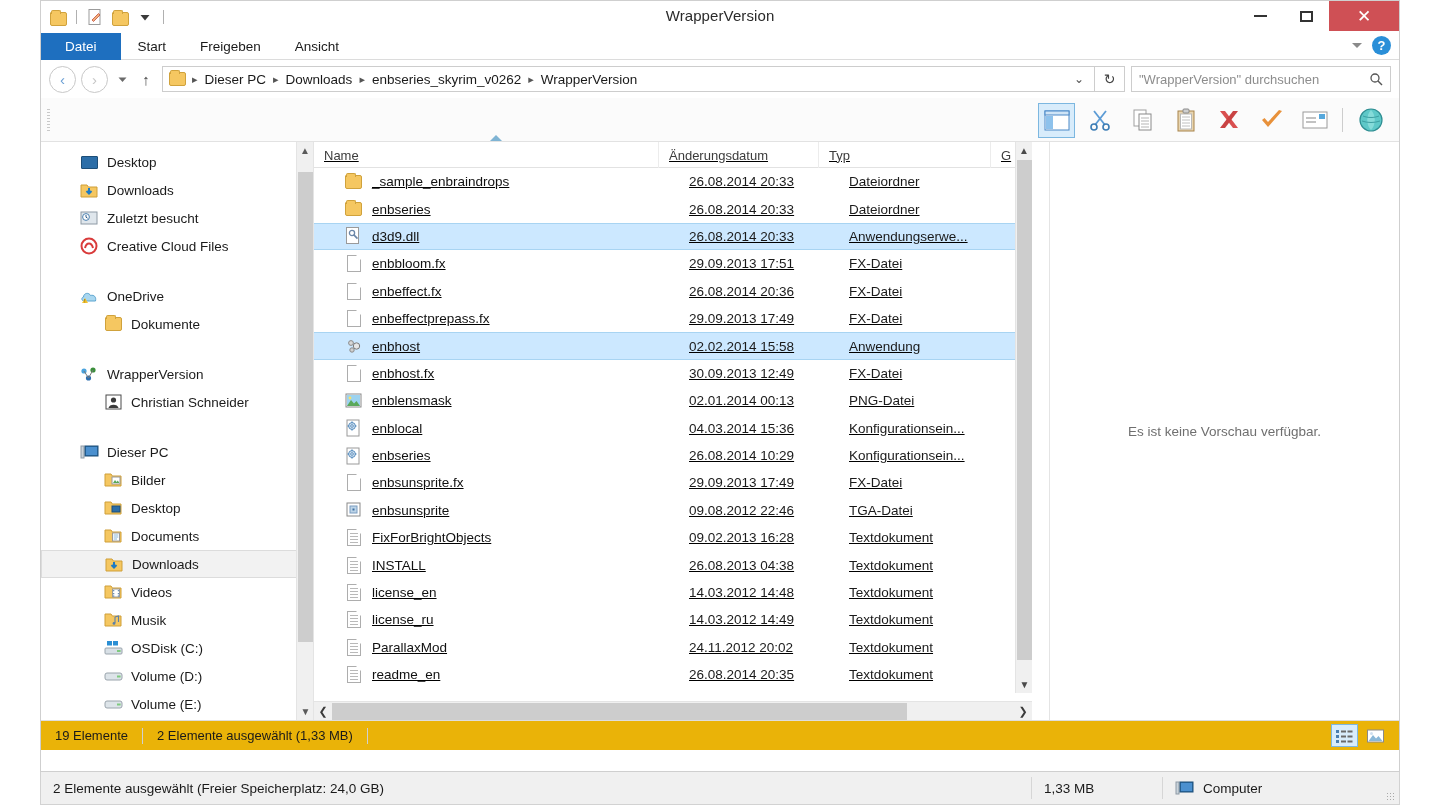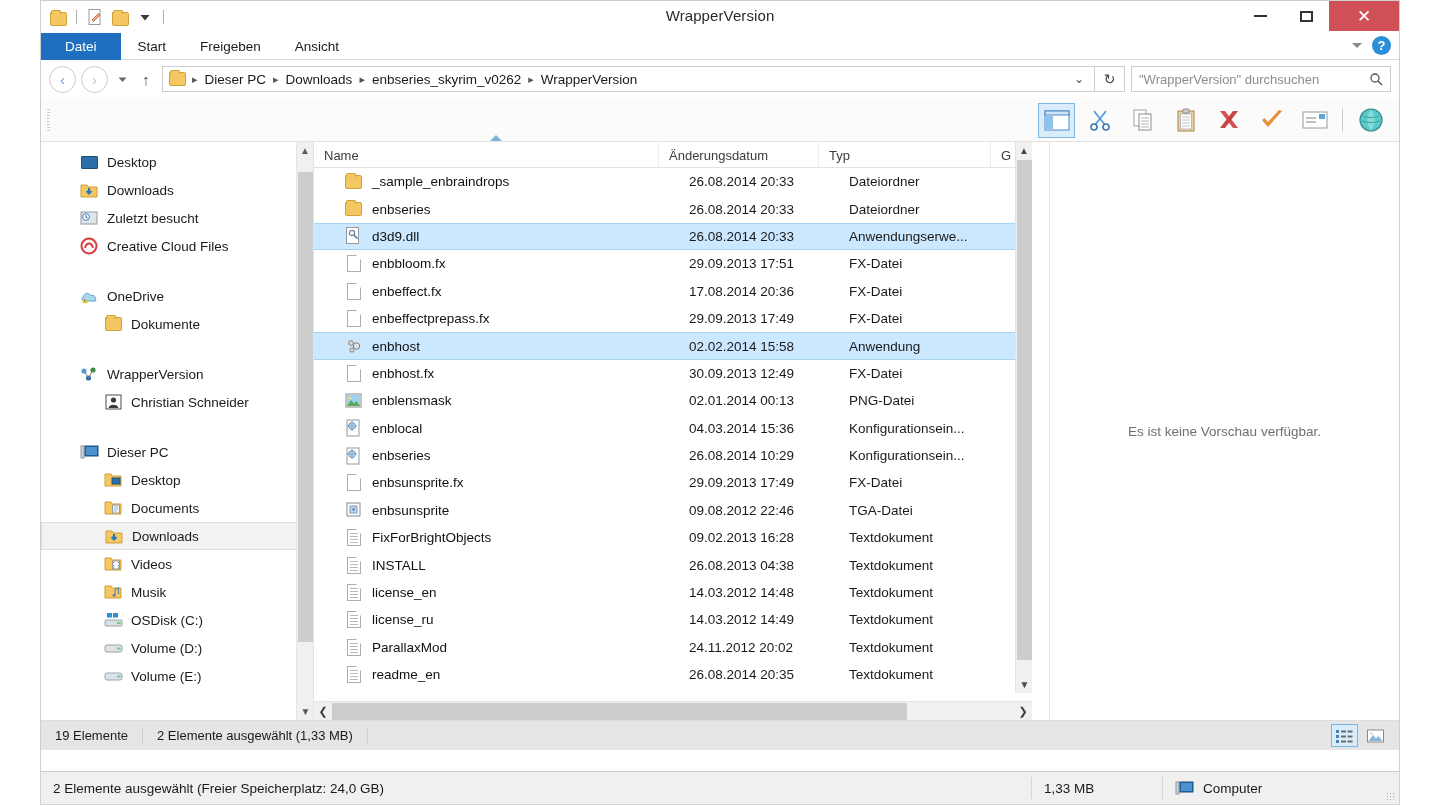--- a/index.html
+++ b/index.html
@@ -93,21 +93,21 @@
   .navitem { display:flex; align-items:center; height:28px; padding-left:38px; font-size:13.5px; color:#1a1a1a; white-space:nowrap; }
   .navitem.sub { padding-left:62px; }
   .navitem.selected { background:#f2f2f2; border:1px solid #dcdcdc; margin-right:6px; }
   .navitem .nico { width:20px; height:18px; margin-right:8px; display:flex;align-items:center;justify-content:center; flex:none; }
   .navgap { height:22px; }
   .navscroll { position:absolute; right:0; top:0; width:17px; height:578px; background:#f0f0f0; border-left:1px solid #e4e4e4; }
   .navscroll .arrow { height:17px; display:flex;align-items:center;justify-content:center;color:#5a5a5a;font-size:10px; }
   .navscroll .thumb { position:absolute; left:1px; width:15px; background:#cdcdcd; }
 
   
-  .filepane { position:relative; flex:1; background:#fff; border-left:1px solid #e4e4e4; }
+  .filepane { position:relative; flex:1; background:#fff; border-left:1px solid #e4e4e4;text-decoration:underline; }
   .colhdr { position:relative; height:26px; background:#fff; border-bottom:1px solid #e2e2e2; display:flex; }
   .col { position:relative; font-size:13px; color:#3c3c3c; display:flex; align-items:center; padding-left:10px; border-right:1px solid #ececec; height:26px; }
   .col.c-name { width:345px; }
   .col.c-date { width:160px; }
   .col.c-type { width:172px; }
   .col.c-size { width:40px; overflow:hidden; }
   .sortmark { position:absolute; left:176px; top:-7px; width:0;height:0;
     border-left:6px solid transparent;border-right:6px solid transparent;border-bottom:6px solid #7fb4d4; }
   .rows { position:relative; height:525px; overflow:hidden; }
   .frow { display:flex; align-items:center; height:27.4px; font-size:13.5px; color:#111;padding-left:20px; }
@@ -123,21 +123,21 @@
   .hscroll { position:absolute; left:0; bottom:0; height:19px; width:100%; background:#f0f0f0; border-top:1px solid #e4e4e4; display:flex; align-items:center; }
   .hscroll .arr { width:18px;text-align:center;color:#3a3a3a;font-size:11px; }
   .hscroll .htrack { flex:1; height:17px; position:relative; }
   .hscroll .hthumb { position:absolute; left:0; top:0; height:17px; width:575px; background:#cdcdcd; }
 
   
   .preview { width:350px; background:#fff; border-left:1px solid #e4e4e4; display:flex; align-items:center; justify-content:center;margin-left:17px; }
   .preview span { font-size:13.5px; color:#6f6f6f; }
 
   
-  .statusbar { position:relative; height:30px; background:#e5e5e5; border-top:1px solid #dedede; display:flex; align-items:center; }
+  .statusbar { position:relative; height:30px; background:#eab308; border-top:1px solid #dedede; display:flex; align-items:center; }
   .st-item { font-size:13px; color:#1a1a1a; padding:0 14px; height:22px; display:flex; align-items:center; }
   .st-sep { width:1px;height:16px;background:#d0d0d0; }
   .viewtoggles { position:absolute; right:10px; top:3px; display:flex; gap:4px; }
   .vtbtn { width:27px;height:23px;display:flex;align-items:center;justify-content:center; }
   .vtbtn.active { border:1px solid #7cb7e0; background:#d8ecfb; }
 
   
   .bottombar {
     position:absolute; left:40px; top:772px; width:1360px; height:33px;
     background:#f0f0f0; border:1px solid #d2d2d2; border-top:none;
@@ -435,20 +435,30 @@
                 <rect x="5" y="2" width="13" height="10" fill="#2c6ea8" stroke="#1d4e78"></rect>
                 <rect x="6" y="3" width="11" height="8" fill="#4b90cf"></rect>
               </svg>
             </span>
             <span>Dieser PC</span>
           </div>
           <div class="navitem sub">
             <span class="nico">
               <svg width="18" height="16" viewBox="0 0 18 16">
                 <path d="M1 2 h6 l1.4 2 H17 v10 H1 Z" fill="#f5c761" stroke="#cf9f39"></path>
+                <rect x="8" y="5" width="8" height="7" fill="#fff" stroke="#9a9a9a"></rect>
+                <path d="M9 11 l2-3 1.6 2 1.2-1.4 1.6 2.4 Z" fill="#5aa85a"></path>
+              </svg>
+            </span>
+            <span>Bilder</span>
+          </div>
+          <div class="navitem sub">
+            <span class="nico">
+              <svg width="18" height="16" viewBox="0 0 18 16">
+                <path d="M1 2 h6 l1.4 2 H17 v10 H1 Z" fill="#f5c761" stroke="#cf9f39"></path>
                 <rect x="8" y="6" width="8" height="6" fill="#2c6ea8" stroke="#1d4e78"></rect>
               </svg>
             </span>
             <span>Desktop</span>
           </div>
           <div class="navitem sub">
             <span class="nico">
               <svg width="18" height="16" viewBox="0 0 18 16">
                 <path d="M1 2 h6 l1.4 2 H17 v10 H1 Z" fill="#f5c761" stroke="#cf9f39"></path>
                 <rect x="8.5" y="5" width="7" height="8" fill="#fff" stroke="#9a9a9a"></rect>
@@ -604,21 +614,21 @@
             <div class="cell c-type">FX-Datei</div>
           </div>
 
           <div class="frow">
             <div class="cell c-name">
               <span class="fico">
                   <span class="doc"></span>
                 </span>
               <span>enbeffect.fx</span>
             </div>
-            <div class="cell c-date">17.08.2014 20:36</div>
+            <div class="cell c-date">26.08.2014 20:36</div>
             <div class="cell c-type">FX-Datei</div>
           </div>
 
           <div class="frow">
             <div class="cell c-name">
               <span class="fico">
                   <span class="doc"></span>
                 </span>
               <span>enbeffectprepass.fx</span>
             </div>

